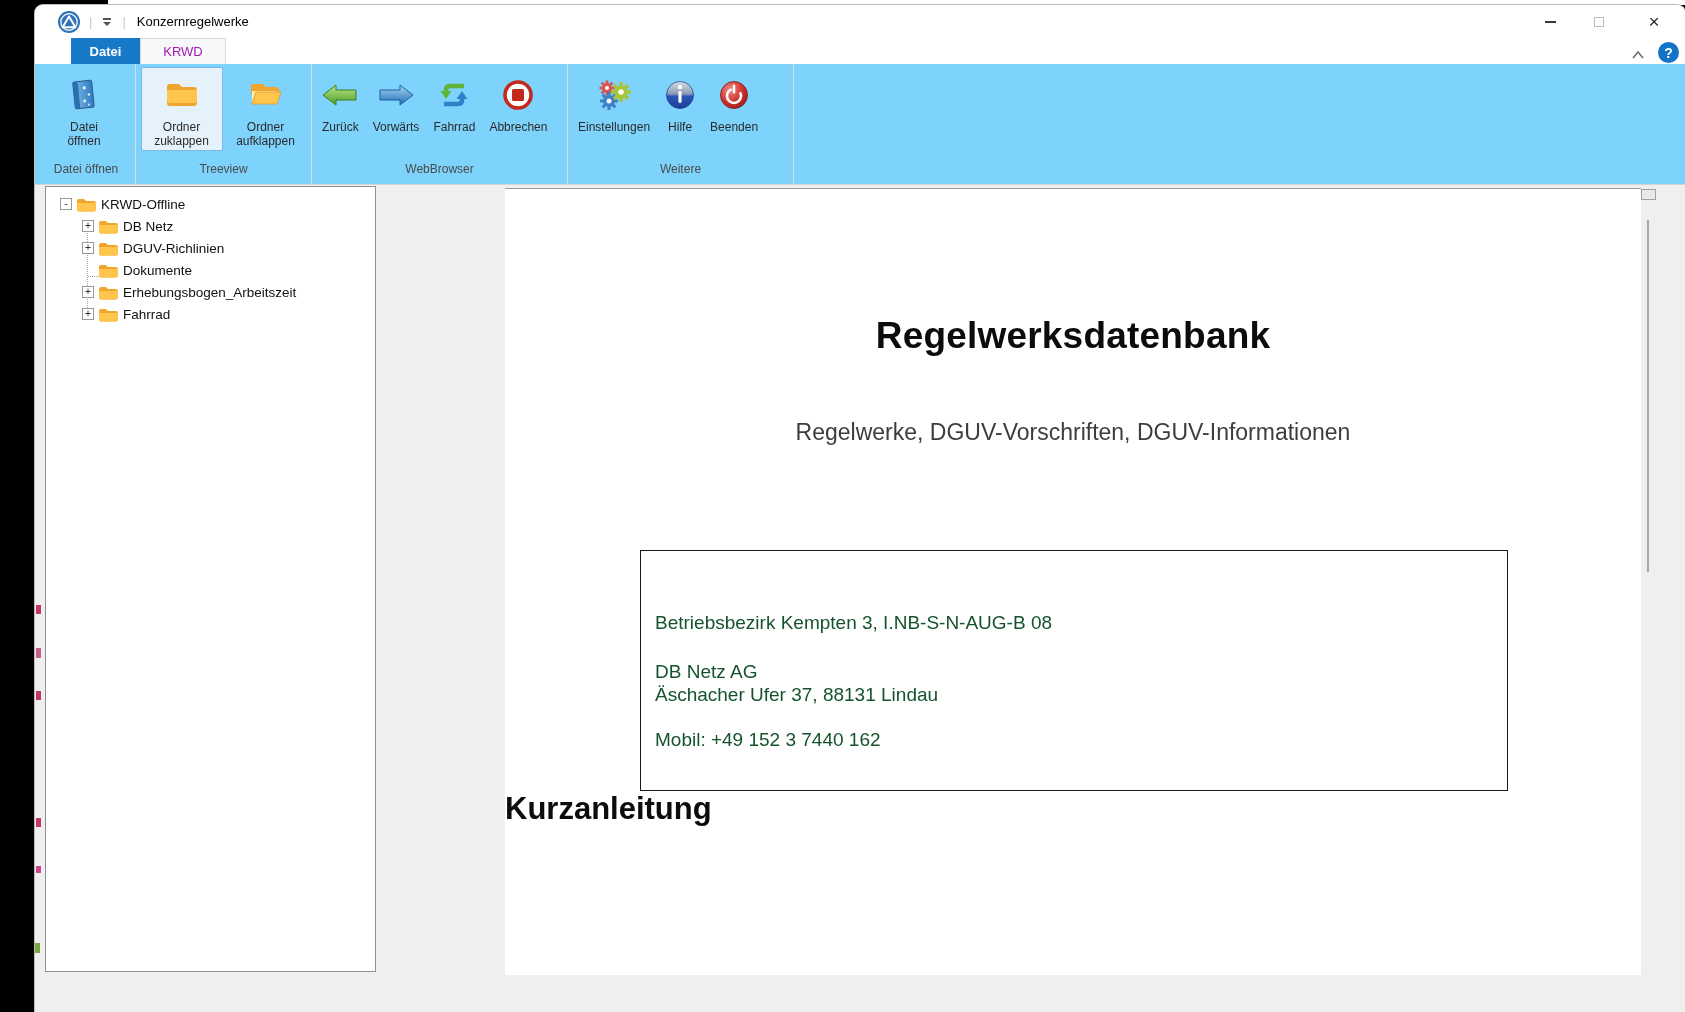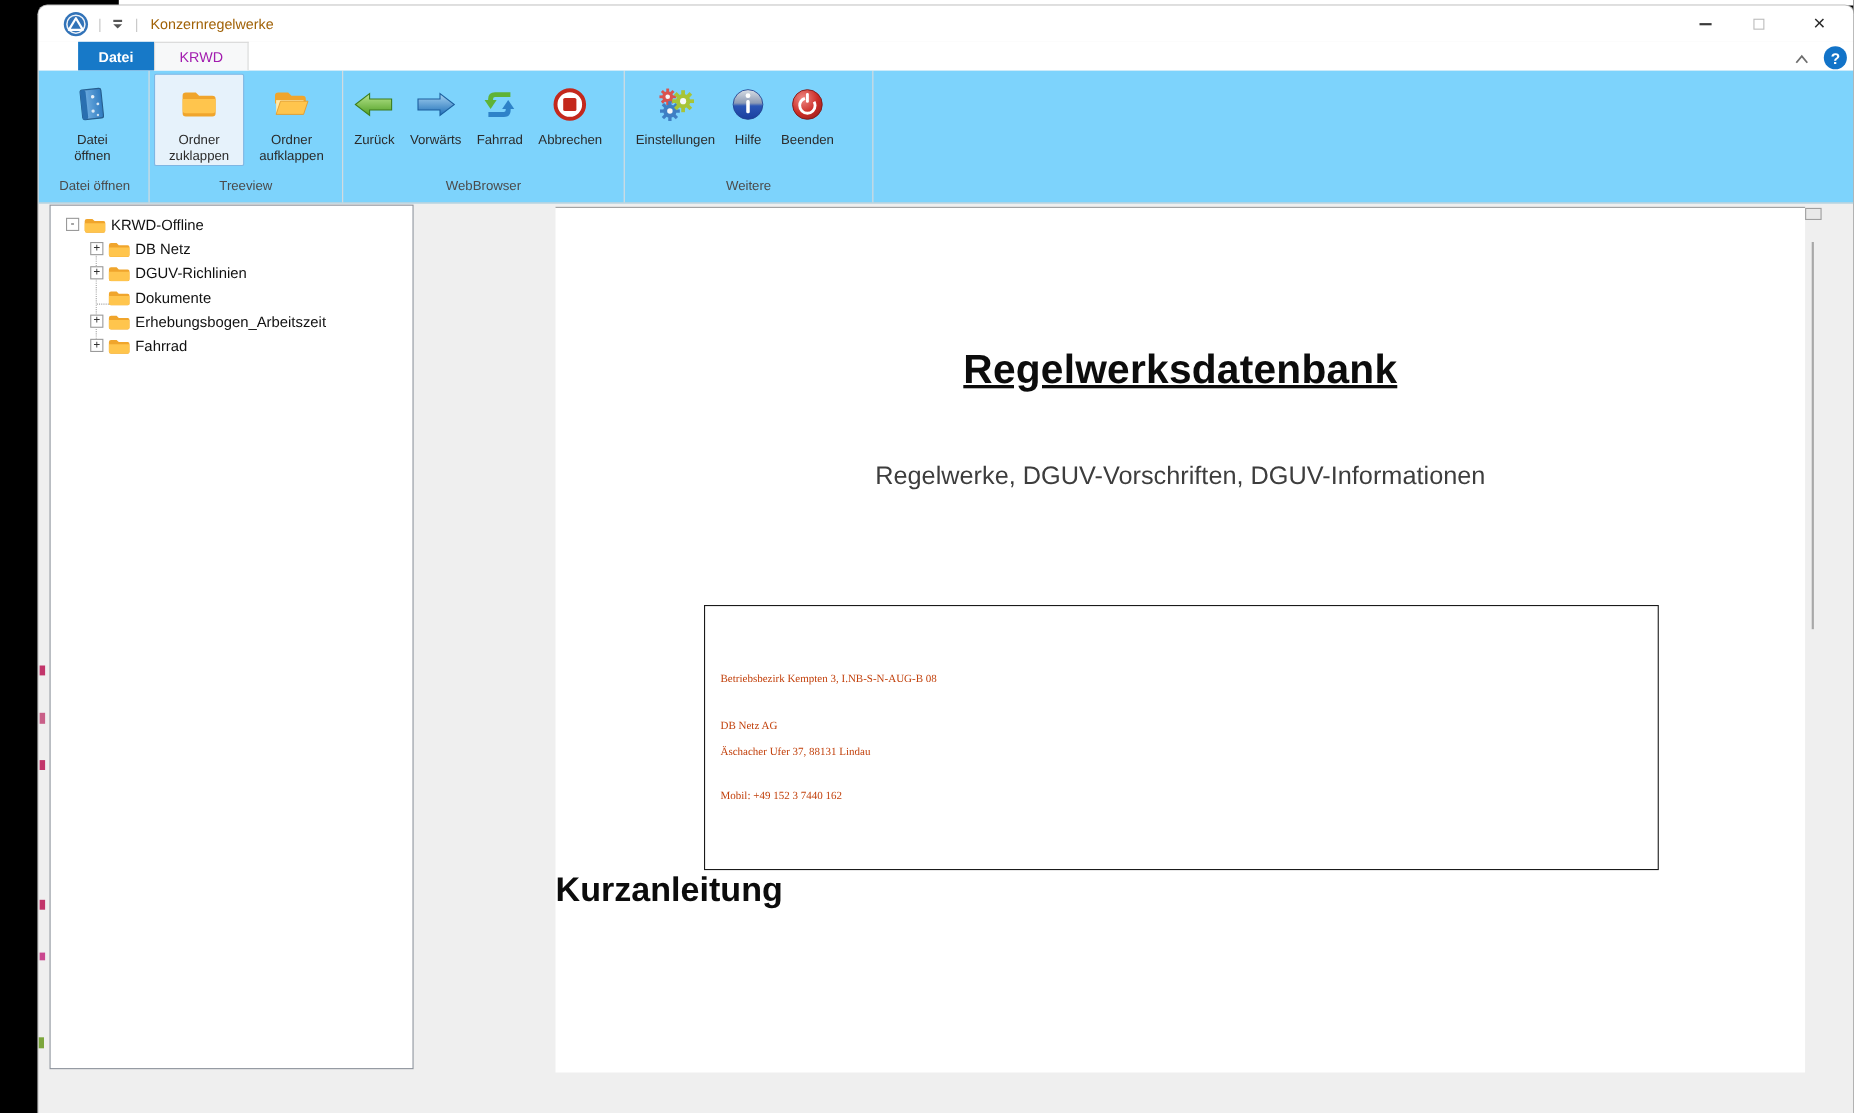--- a/index.html
+++ b/index.html
@@ -17,21 +17,21 @@
   }
 
   
   .titlebar { height:33px; background:#fff; display:flex; align-items:center; padding-left:23px; position:relative; }
   .app-icon { width:22px; height:22px; border-radius:50%; background:#3273b8; position:relative; flex:0 0 auto; }
   .app-icon svg { position:absolute; left:0; top:0; }
   .tb-sep { color:#c9c9c9; font-size:13px; margin:0 9px; }
   .qat-customize { width:12px; display:flex; flex-direction:column; align-items:center; cursor:default; }
   .qat-customize .bar { width:8px; height:2px; background:#555; margin-bottom:2px; }
   .qat-customize .tri { width:0; height:0; border-left:4px solid transparent; border-right:4px solid transparent; border-top:4px solid #555; }
-  .win-title { font-size:13px; color:#a16207; margin-left:2px; }
+  .win-title { font-size:13px; color:#000000; margin-left:2px; }
   .tb-controls { position:absolute; right:14px; top:0; height:33px; display:flex; align-items:center; }
   .tb-ctrl { width:34px; height:33px; display:flex; align-items:center; justify-content:center; }
   .min-glyph { width:11px; height:2px; background:#3a3a3a; }
   .max-glyph { width:10px; height:10px; border:1.5px solid #bcbcbc; }
   .close-glyph { font-size:19px; color:#2b2b2b; line-height:1; }
 
   
   .tabrow { height:26px; background:#fff; display:flex; padding-left:36px; position:relative; }
   .tab { font-size:13px; display:flex; align-items:center; justify-content:center; }
   .tab-file { width:69px; background:#1779c8; color:#fff;font-weight:bold; }
@@ -59,26 +59,26 @@
   .expand-box { width:12px; height:12px; border:1px solid #9a9a9a; background:#fff; font-size:10px; line-height:10px;
                 text-align:center; color:#333; margin-right:4px; flex:0 0 auto; font-family:"DejaVu Sans Mono",monospace; }
   .expand-spacer { width:12px; margin-right:4px; flex:0 0 auto; }
   .tree-folder { margin-right:5px; flex:0 0 auto; }
   .tree-vline { position:absolute; left:41px; top:34px; height:99px; border-left:1px dotted #a5a5a5; z-index:1; }
   .tree-hstub { position:absolute; left:42px; top:89px; width:13px; border-top:1px dotted #a5a5a5; z-index:1; }
 
   .browser { position:absolute; left:470px; top:183px; width:1136px; height:787px; background:#fff;
              border-top:1px solid #9a9a9a; overflow:hidden; }
   .doc { padding-top:126px; }
-  .doc-title { margin:0; text-align:center; font-size:37px; font-weight:bold; color:#0c0c0c; letter-spacing:0.2px;text-decoration:underline; }
+  .doc-title { margin:0; text-align:center; font-size:37px; font-weight:bold; color:#0c0c0c; letter-spacing:0.2px; }
   .doc-subtitle { margin-top:62px; text-align:center; font-size:23px; color:#3d3d3d; }
   .info-box { margin:104px 0 0 135px; width:868px; height:241px; border:1px solid #1a1a1a; padding:25px 16px 0 14px; }
   .ib-heading { font-size:17.5px; font-weight:bold; color:#111; }
   .ib-link { color:#0563c1; text-decoration:underline; }
-  .ib-gray { color:#c2410c; font-size:10px;font-family:Liberation Serif, serif; }
+  .ib-gray { color:#14532d; font-size:19px; }
   .ib-l1 { margin-top:36px; }
   .ib-l2 { margin-top:26px; line-height:23px; }
   .ib-l4 { margin-top:23px; }
   .doc-h2 { text-align:left; font-size:31px; font-weight:bold; color:#0c0c0c; }
 
   .scroll-btn { position:absolute; left:1606px; top:184px; width:15px; height:11px; background:#e9e9e9; border:1px solid #9f9f9f; }
   .scroll-line { position:absolute; left:1612px; top:215px; width:2px; height:352px; background:#a8a8a8; }
 
   .artifact { position:absolute; width:5px; z-index:5; }
 </style>
@@ -151,21 +151,21 @@
                 <circle cx="21" cy="28" r="1.1" fill="#fff" opacity=".75"></circle>
               </g>
             </svg>
           </div>
           <div class="rlbl w44">Datei öffnen</div>
         </div>
       </div>
       <div class="grouplabel">Datei öffnen</div>
     </div>
 
-    <div class="rgroup" style="width:176px;">
+    <div class="rgroup" style="width:176px;align-items:center;">
       <div class="rbuttons">
         <div class="rbtn hl">
           <div class="icon-wrap">
             <svg width="34" height="30" viewBox="0 0 34 30">
               <path d="M2 7 q0-3 3-3 h9 l3 3 h12 q3 0 3 3 v13 q0 3-3 3 H5 q-3 0-3-3 z" fill="#f0a52c"></path>
               <path d="M2 10 h30 v10 q0 3-3 3 H5 q-3 0-3-3 z" fill="#ffc54d"></path>
             </svg>
           </div>
           <div class="rlbl w70">Ordner zuklappen</div>
         </div>

